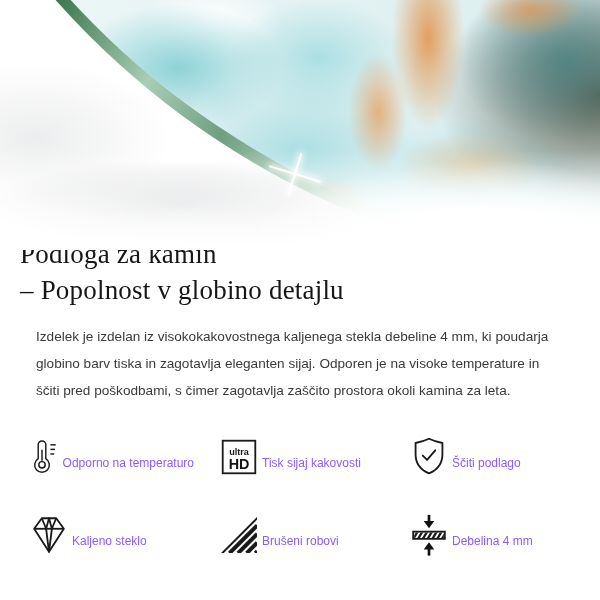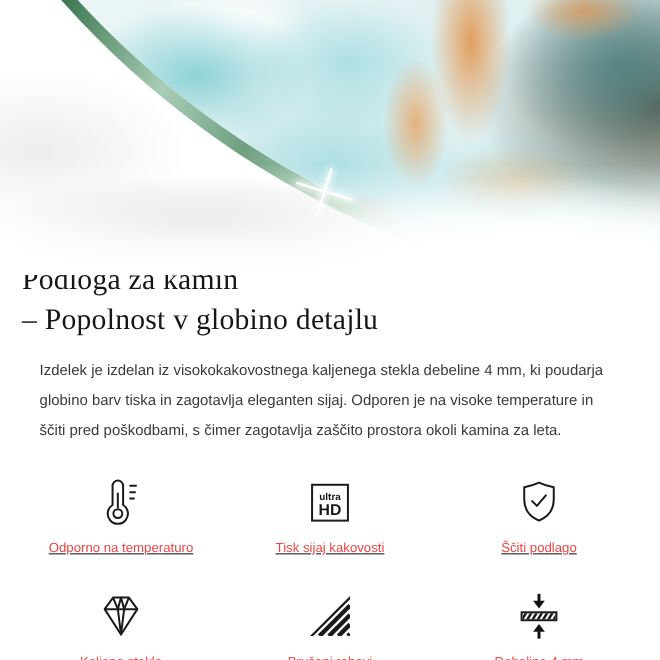--- a/index.html
+++ b/index.html
@@ -48,23 +48,23 @@
   .sparkle::after{width:2px;height:44px;transform:translate(-50%,-50%) rotate(17deg);}
 
   
   .content{padding:0 20px;}
   .title{font-family:"Liberation Serif",serif;font-weight:400;color:#161616;
     font-size:27px;line-height:36px;margin:-14px 0 0 0;letter-spacing:.2px;}
   .desc{margin-top:15px;width:522px;font-size:13.6px;line-height:27px;color:#3a3a3a;margin-left:16px;}
 
   
   .features{margin-top:30px;padding:0 26px;display:flex;flex-wrap:wrap;justify-content:space-between;}
-  .feature{width:168px;display:flex;flex-direction:column;align-items:center;margin-bottom:32px;text-decoration:underline;}
+  .feature{width:168px;display:flex;flex-direction:row;align-items:center;margin-bottom:32px;}
   .feature svg{display:block;}
-  .feature-label{margin-top:11px;font-size:12px;color:#ef4444;white-space:nowrap;}
+  .feature-label{margin-top:11px;font-size:12px;color:#8b5cf6;white-space:nowrap;}
   .ic{stroke:#1a1a1a;fill:none;stroke-width:1.9;}
   .badge-text{font-family:"Liberation Sans",sans-serif;fill:#141414;stroke:none;}
 </style>
 </head>
 <body>
 
 <div class="hero">
   <div class="hero-shadow"></div>
   <div class="glass-edge"></div>
   <div class="glass-art"></div>

